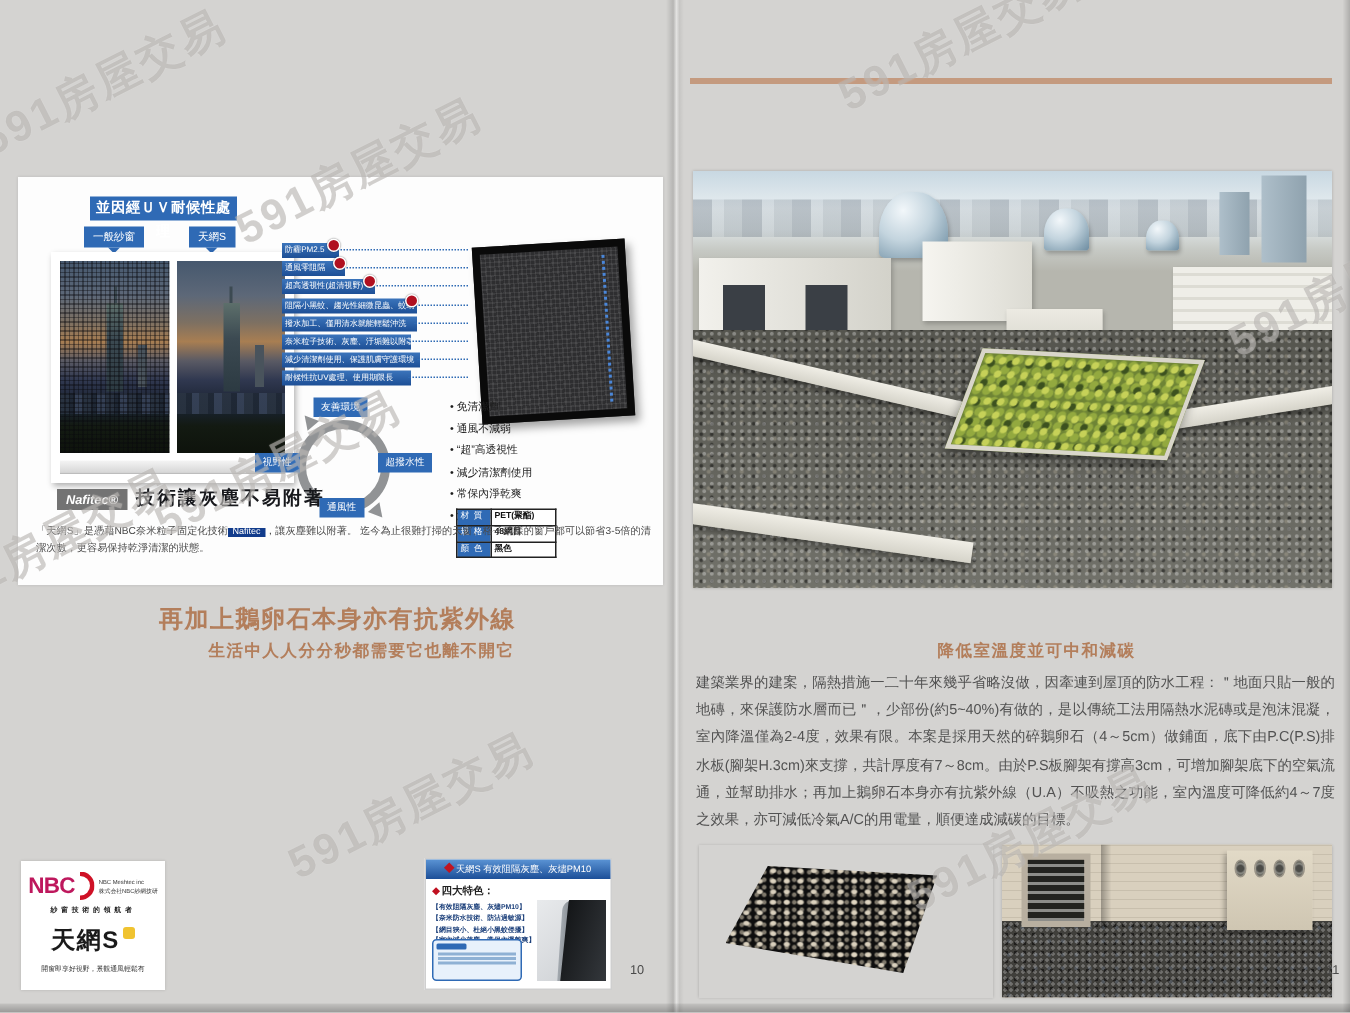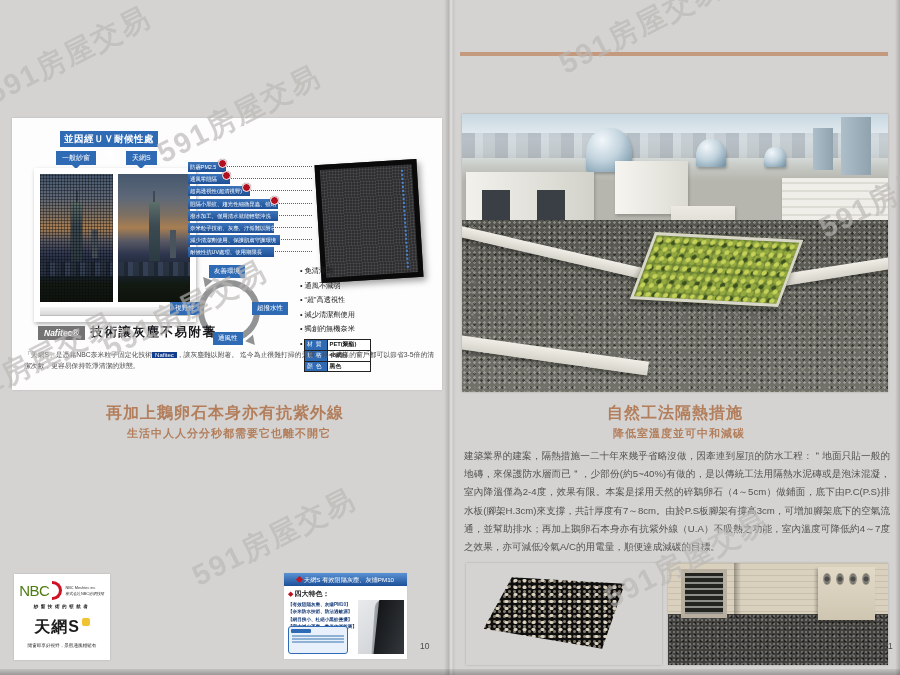--- a/index.html
+++ b/index.html
@@ -86,29 +86,29 @@
   table.spec td.k{background:#2f6ab5;color:#fff;letter-spacing:3px;text-align:center;min-width:16px;}
   table.spec td.v{background:#fff;color:#111;font-weight:bold;min-width:38px;}
 
   .naf{left:26px;top:206px;display:flex;align-items:center;gap:6px;}
   .nafbadge{background:#737373;color:#fff;font-size:8.5px;font-style:italic;font-weight:bold;padding:2px 6px;}
   .naftext{font-size:12.5px;font-weight:bold;color:#17181c;letter-spacing:1.5px;white-space:nowrap;font-family:Liberation Mono, monospace;}
   .ignote{left:12px;top:232px;width:410px;font-size:6.8px;line-height:10.5px;color:#4a4a4a;text-align:justify;}
   .inbadge{background:#123c8c;color:#fff;font-size:6px;padding:0 3px;}
 
   .sec-title{top:403px;left:0;width:100%;text-align:center;color:#b37e5b;font-size:16px;font-weight:bold;letter-spacing:1px;}
-  .sec-sub{top:426px;left:4px;width:100%;text-align:center;color:#b37e5b;font-size:11px;font-weight:bold;letter-spacing:1px;}
+  .sec-sub{top:426px;left:16px;width:100%;text-align:center;color:#b37e5b;font-size:11px;font-weight:bold;letter-spacing:1px;}
   .body-text{top:447px;left:10px;right:8px;font-size:9.6px;line-height:18.2px;color:#525252;text-align:justify;}
   #right-page .body-text{left:14px;right:10px;}
 
   
   .nbc-box{left:14px;top:574px;width:96px;height:86px;background:#fff;box-shadow:0 0 2px rgba(0,0,0,.15);
     display:flex;flex-direction:column;align-items:center;padding-top:7px;box-sizing:border-box;}
   .nbc-row{display:flex;align-items:center;gap:3px;}
-  .nbc-word{color:#4d7c0f;font-size:15px;font-weight:normal;letter-spacing:-.5px;}
+  .nbc-word{color:#be185d;font-size:15px;font-weight:bold;letter-spacing:-.5px;}
   .nbc-chev{width:7px;height:13px;border:3.5px solid #cf1126;border-left:none;border-radius:0 13px 13px 0;}
   .nbc-micro{display:flex;flex-direction:column;gap:1px;}
   .nbc-micro span{font-size:3.9px;color:#333;white-space:nowrap;}
   .nbc-tag{margin-top:4px;font-size:4.6px;font-weight:bold;letter-spacing:2.5px;color:#222;}
   .nbc-prod{margin-top:8px;display:flex;align-items:flex-start;gap:2px;font-size:16px;font-weight:bold;color:#1a1a1a;letter-spacing:1px;}
   .nbc-ybadge{width:8px;height:8px;background:#f0c330;border-radius:2px;margin-top:1px;}
   .nbc-slogan{margin-top:5px;font-size:4.6px;color:#333;white-space:nowrap;}
 
   .cmp-box{left:118px;top:568px;width:150px;height:92px;background:#fff;border:1px solid #cfcfcf;box-sizing:border-box;}
   .box-title{height:15px;background:linear-gradient(180deg,#5a93d4,#1c4f98);color:#fff;
@@ -262,21 +262,21 @@
     <div class="cyc cyc-top">友善環境</div>
     <div class="cyc cyc-left">視野性</div>
     <div class="cyc cyc-right">超撥水性</div>
     <div class="cyc cyc-bottom">通風性</div>
 
     <div class="abs blist" id="bullets-host">
         <div class="blt"><span class="dot">•</span><span>免清潔劑</span></div>
         <div class="blt"><span class="dot">•</span><span>通風不減弱</span></div>
         <div class="blt"><span class="dot">•</span><span>“超”高透視性</span></div>
         <div class="blt"><span class="dot">•</span><span>減少清潔劑使用</span></div>
-        <div class="blt"><span class="dot">•</span><span>獨創的無機奈米</span></div>
+        <div class="blt"><span class="dot">•</span><span>常保內淨乾爽</span></div>
         <div class="blt"><span class="dot">•</span><span>減少過敏問題</span></div>
       </div>
 
     <table class="spec">
         <tbody id="spec-host">
           <tr>
             <td class="k">材質</td>
             <td class="v">PET(聚酯)</td>
           </tr>
           <tr>
@@ -366,21 +366,20 @@
     <div class="struct s2"></div>
     <div class="struct s3"></div>
     <div class="struct s4"></div>
     <div class="gravel"></div>
     <div class="wall w1"></div>
     <div class="wall w2"></div>
     <div class="wall w3"></div>
     <div class="planter"></div>
   </div>
 
-  <div class="abs sec-title">自然工法隔熱措施</div>
   <div class="abs sec-sub">降低室溫度並可中和減碳</div>
   <div class="abs body-text">建築業界的建案，隔熱措施一二十年來幾乎省略沒做，因牽連到屋頂的防水工程：＂地面只貼一般的地磚，來保護防水層而已＂，少部份(約5~40%)有做的，是以傳統工法用隔熱水泥磚或是泡沫混凝，室內降溫僅為2-4度，效果有限。本案是採用天然的碎鵝卵石（4～5cm）做鋪面，底下由P.C(P.S)排水板(腳架H.3cm)來支撐，共計厚度有7～8cm。由於P.S板腳架有撐高3cm，可增加腳架底下的空氣流通，並幫助排水；再加上鵝卵石本身亦有抗紫外線（U.A）不吸熱之功能，室內溫度可降低約4～7度之效果，亦可減低冷氣A/C的用電量，順便達成減碳的目標。</div>
 
   <div class="abs p-left">
     <div class="board"></div>
   </div>
   <div class="abs p-right">
     <div class="pr-gravel"></div>
     <div class="louver"></div>
     <div class="wallshadow"></div>

